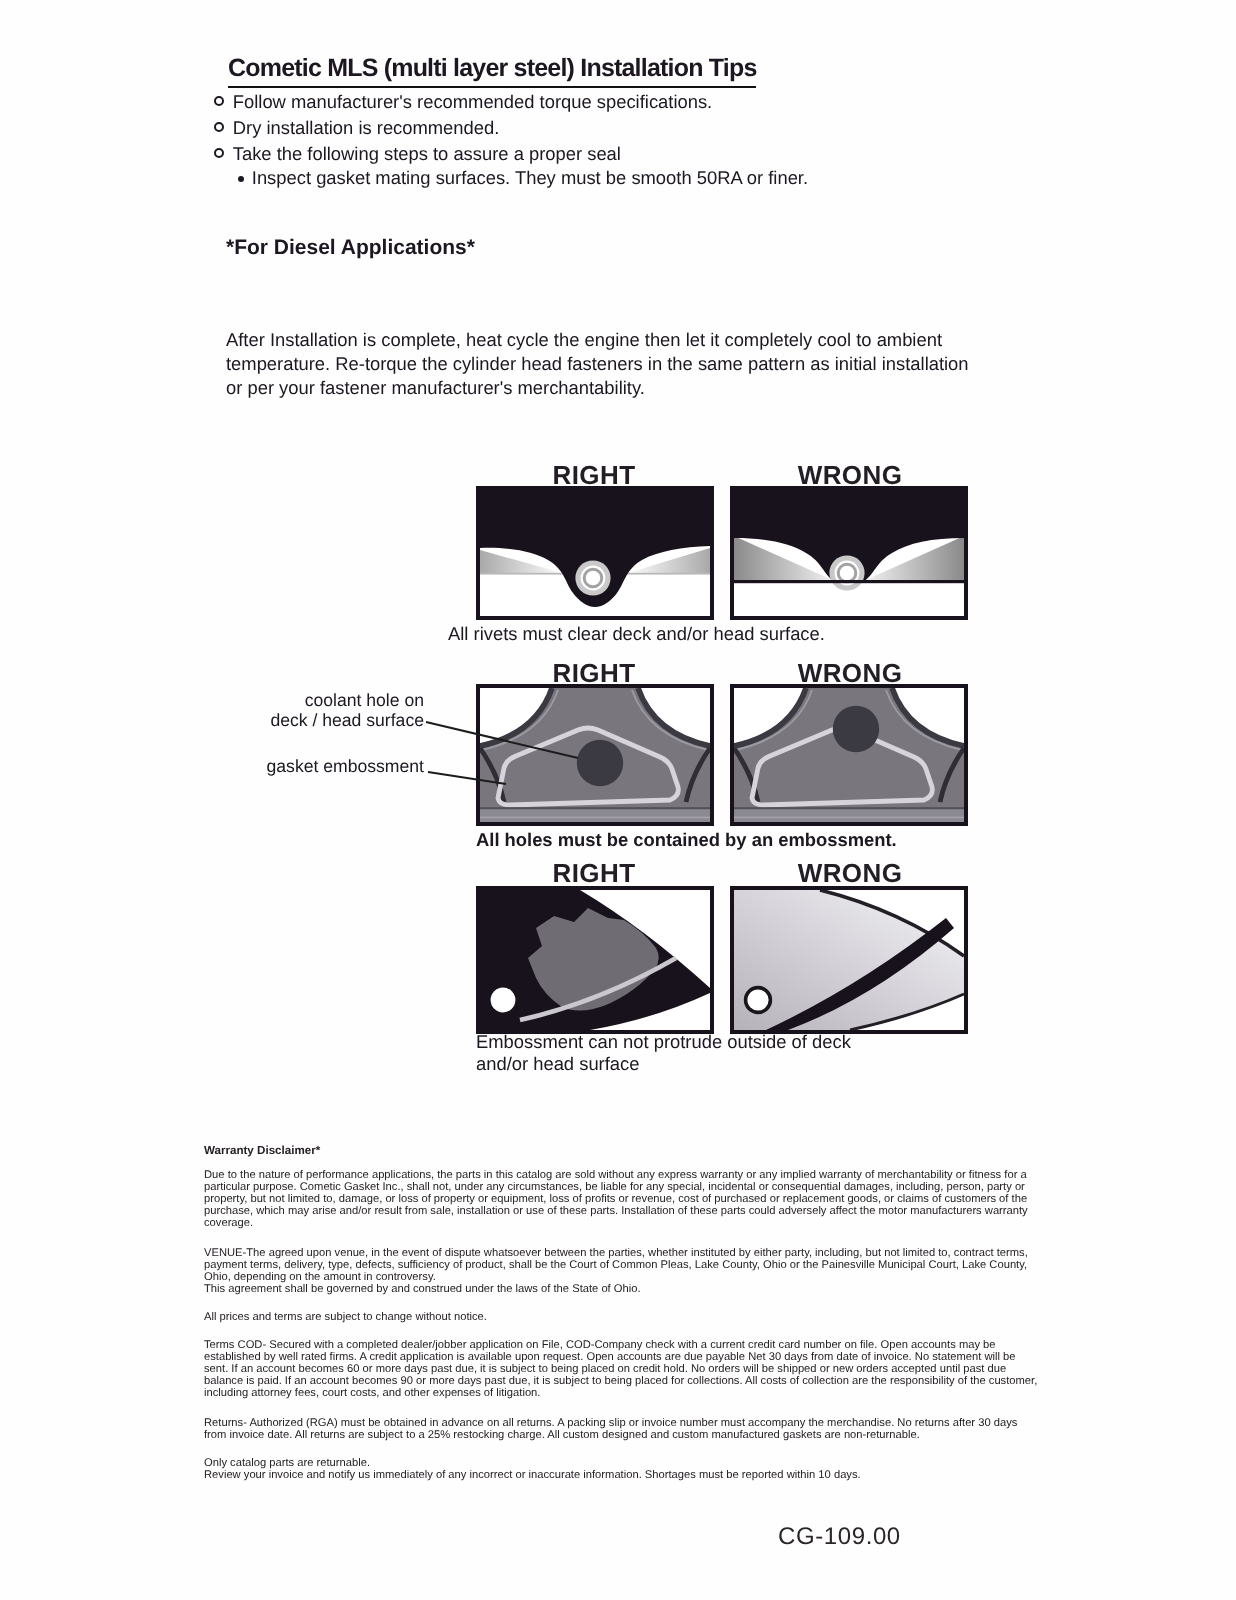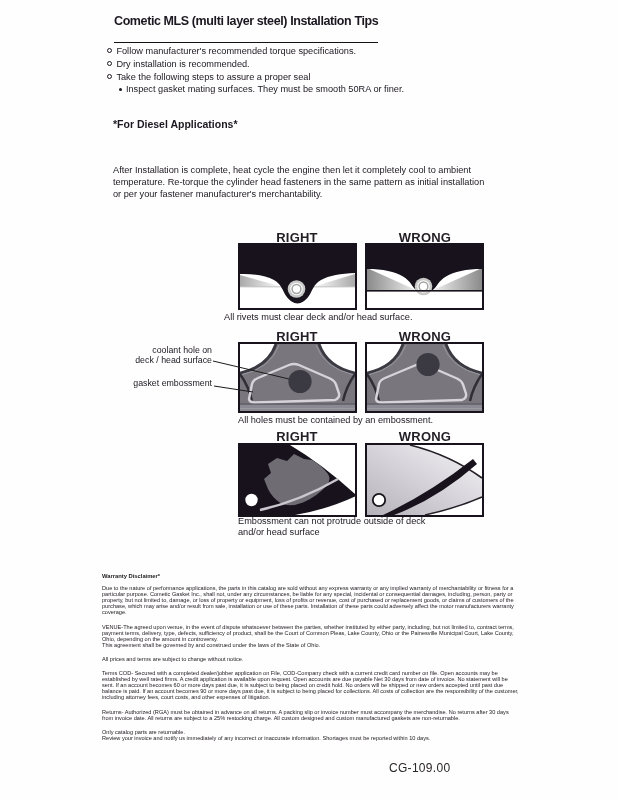--- a/index.html
+++ b/index.html
@@ -2,22 +2,22 @@
 <html><head>
 <meta charset="utf-8">
 <style>
   html,body{margin:0;padding:0;background:#ffffff;}
   .page{
     position:relative;width:618px;height:800px;background:#fefefe;overflow:hidden;
     font-family:"Liberation Sans","DejaVu Sans",sans-serif;color:#1c1720;
   }
   .abs{position:absolute;}
   .title{
-    left:114px;top:14px;font-size:12.5px;font-weight:bold;letter-spacing:-0.4px;
-    border-bottom:1.8px solid #121212;padding-bottom:14px;white-space:nowrap;
+    left:114px;top:27px;font-size:12.5px;font-weight:bold;letter-spacing:-0.4px;
+    border-bottom:1.8px solid #121212;padding-bottom:2px;white-space:nowrap;
   }
   .bullets{left:107px;top:45px;font-size:9.2px;line-height:13px;}
   .bullets .row{display:flex;align-items:baseline;}
   .o-bullet{
     display:inline-block;width:3.4px;height:3.4px;border:1px solid #1c1720;border-radius:50%;
     margin-right:4px;flex:0 0 auto;position:relative;top:-1px;
   }
   .subbullets{left:119px;top:83px;font-size:9.2px;line-height:12.2px;}
   .f-bullet{
     display:inline-block;width:3.4px;height:3.4px;background:#1c1720;border-radius:50%;
@@ -161,21 +161,21 @@
     <rect x="2" y="66.3" width="115" height="0.8" fill="#a5a3a9"></rect>
     <circle cx="63" cy="22.5" r="11.6" fill="#3b3941"></circle>
     <rect x="1" y="1" width="117" height="69" fill="none" stroke="#18121c" stroke-width="2"></rect>
   </svg>
 
   <svg class="abs" style="left:205px;top:350px;z-index:5;" width="95" height="50" viewBox="0 0 95 50">
     <line x1="8" y1="11" x2="84" y2="29" stroke="#1c1c1c" stroke-width="1"></line>
     <line x1="9" y1="36" x2="48" y2="42" stroke="#1c1c1c" stroke-width="1"></line>
   </svg>
 
-  <div class="abs dg-caption" style="left:238px;top:415px;">All holes must be contained by an embossment.</div>
+  <div class="abs dg-caption" style="left:238px;top:415px;font-weight:bold;">All holes must be contained by an embossment.</div>
 
   <div class="abs dg-label" style="left:297px;top:429px;">RIGHT</div>
   <div class="abs dg-label" style="left:425px;top:429px;">WRONG</div>
 
   <svg class="abs" style="left:238px;top:443px;" width="119" height="74" viewBox="0 0 119 74">
     <rect width="119" height="74" fill="#fff"></rect>
     <path d="M2,2 L52,2 Q84,21 117,51 L117,53.5 Q89,66.5 57,72 L2,72 Z" fill="#18121c"></path>
     <path d="M30,46 L26,36 L33,30 L30,21 L39,15 L49,18 L56,11 L66,16 L74,17 Q84,23 90,31 Q93,36 89.5,41.5 Q80,53 65,59.5 Q52,64.5 43,60.5 Q34,54.5 30,46 Z" fill="#6f6d73"></path>
     <path d="M22,67 Q62,58 100,36" fill="none" stroke="#cac8ce" stroke-width="2.4"></path>
     <circle cx="13.5" cy="57" r="6.2" fill="#ffffff"></circle>

